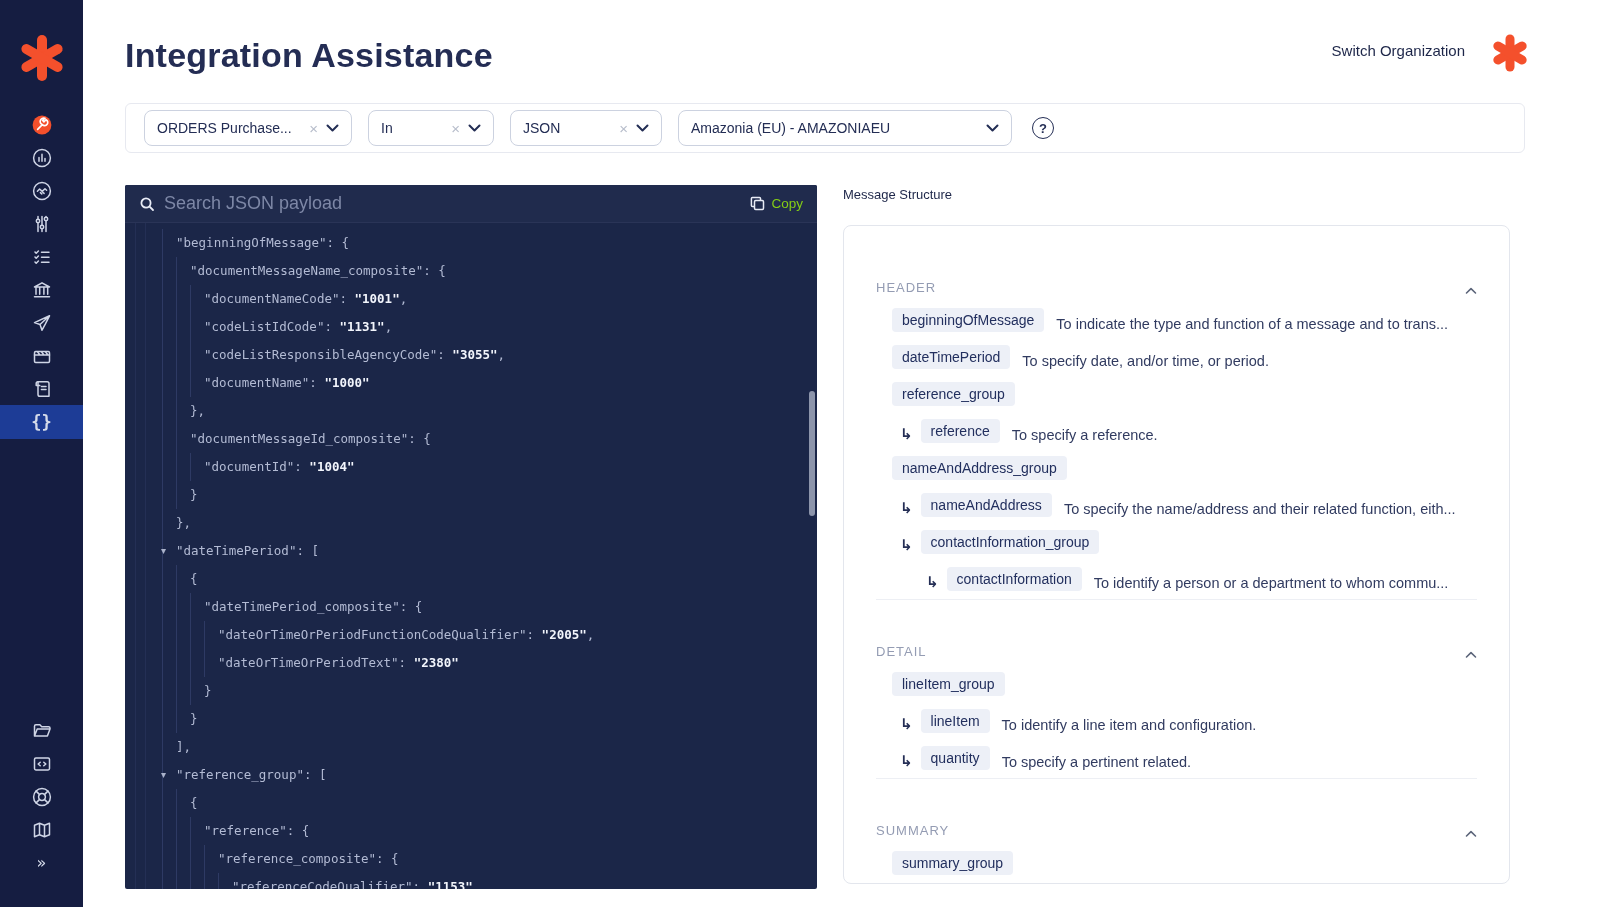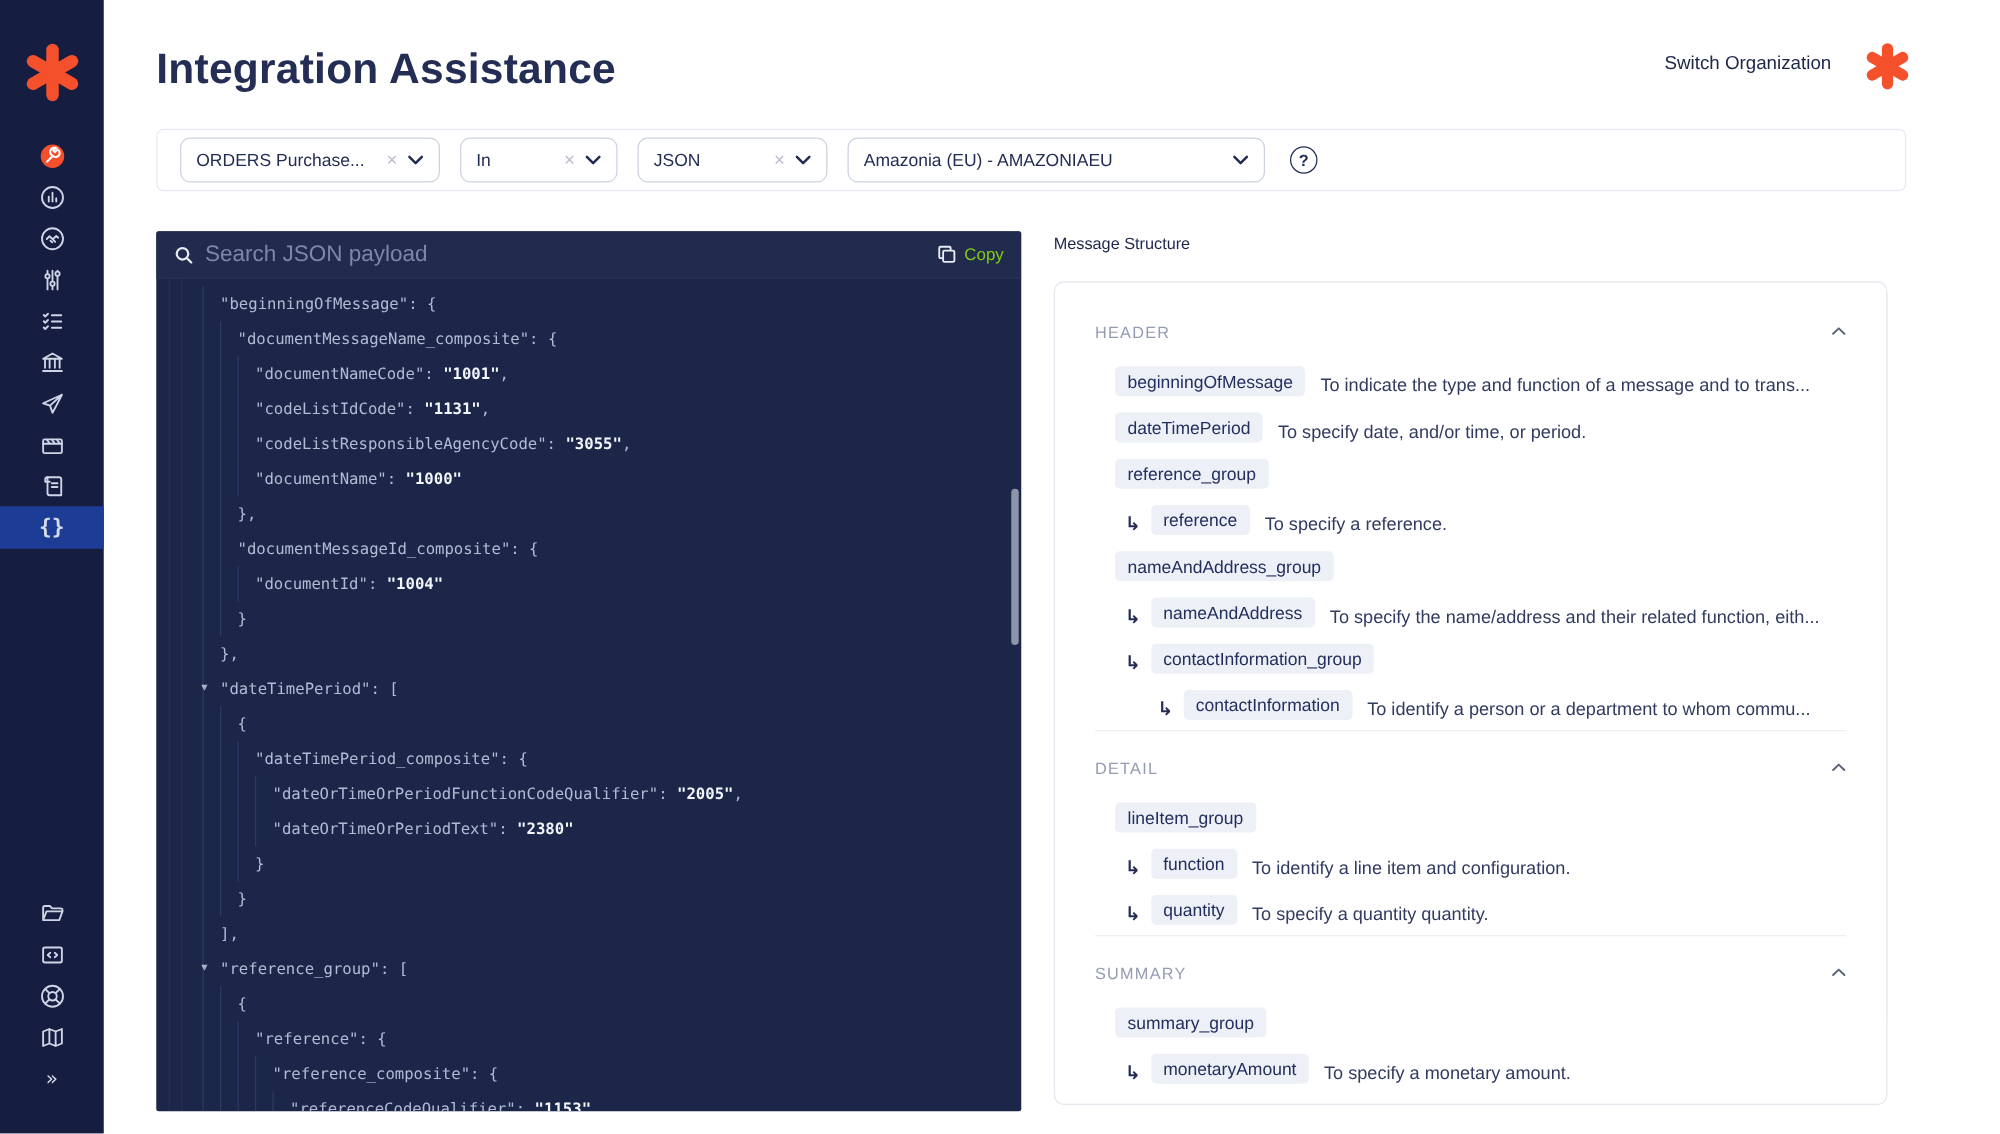--- a/index.html
+++ b/index.html
@@ -45,21 +45,21 @@
   .ck { color:#b3bbd4; }
   .cv { color:#f2f5fc; font-weight:bold; }
   .fold-arrow { position:absolute; left:36px; top:0; font-size:10px; color:#aab2ca; cursor:pointer; font-family:"DejaVu Sans", sans-serif; }
   .vscroll { position:absolute; right:2px; top:168px; width:6px; height:125px; background:#8d95ab; border-radius:3px; }
 
   
   .ms-title { position:absolute; left:843px; top:187px; font-size:13px; color:#1d2649; font-weight:500; }
   .ms-card { position:absolute; left:843px; top:225px; width:667px; height:659px; background:#fff; border:1px solid #e3e6ed; border-radius:8px; padding:14px 32px 10px 32px; overflow:hidden; }
   .ssection { padding-top:10px; }
   .ssection + .ssection { border-top:1px solid #edeff4; margin-top:8px; padding-top:14px; }
-  .sheader { display:flex; align-items:center; justify-content:space-between; height:30px; }
+  .sheader { display:flex; align-items:flex-end; justify-content:space-between; height:30px;margin-top:15px; }
   .slabel { font-size:13px; color:#949cb3; letter-spacing:1px; }
   .collapse-btn { cursor:pointer; display:flex; align-items:center; }
   .srow { min-height:37px; display:flex; align-items:flex-end; }
   .srow.lvl0 { margin-left:16px; }
   .srow.lvl1 { margin-left:24px; }
   .srow.lvl2 { margin-left:50px; }
   .conn { color:#242e55; font-size:15px; font-weight:bold; margin-right:8px; font-family:"DejaVu Sans", sans-serif; }
   .pill { background:#edf0f7; border-radius:4px; padding:4px 10px; font-size:14px; color:#222f5e; font-weight:500; cursor:pointer; white-space:nowrap; }
   .desc { margin-left:12px; font-size:14.5px; color:#313b60; white-space:nowrap; }
 </style>
@@ -310,27 +310,27 @@
                 <path d="M1.5 6L6 1.7 10.5 6" fill="none" stroke="#5b6479" stroke-width="1.6" stroke-linecap="round" stroke-linejoin="round"></path>
               </svg>
       </span>
     </div>
     <div>
             <div class="srow lvl0">
               <span class="pill">lineItem_group</span>
             </div>
             <div class="srow lvl1">
               <span class="conn">↳</span>
-              <span class="pill">function</span>
+              <span class="pill">lineItem</span>
               <span class="desc">To identify a line item and configuration.</span>
             </div>
             <div class="srow lvl1">
               <span class="conn">↳</span>
               <span class="pill">quantity</span>
-              <span class="desc">To specify a quantity quantity.</span>
+              <span class="desc">To specify a pertinent related.</span>
             </div>
           </div>
   </div>
 
   <div class="ssection">
     <div class="sheader">
       <span class="slabel">SUMMARY</span>
       <span class="collapse-btn">
         <svg width="12" height="8" viewBox="0 0 12 8">
                 <path d="M1.5 6L6 1.7 10.5 6" fill="none" stroke="#5b6479" stroke-width="1.6" stroke-linecap="round" stroke-linejoin="round"></path>

